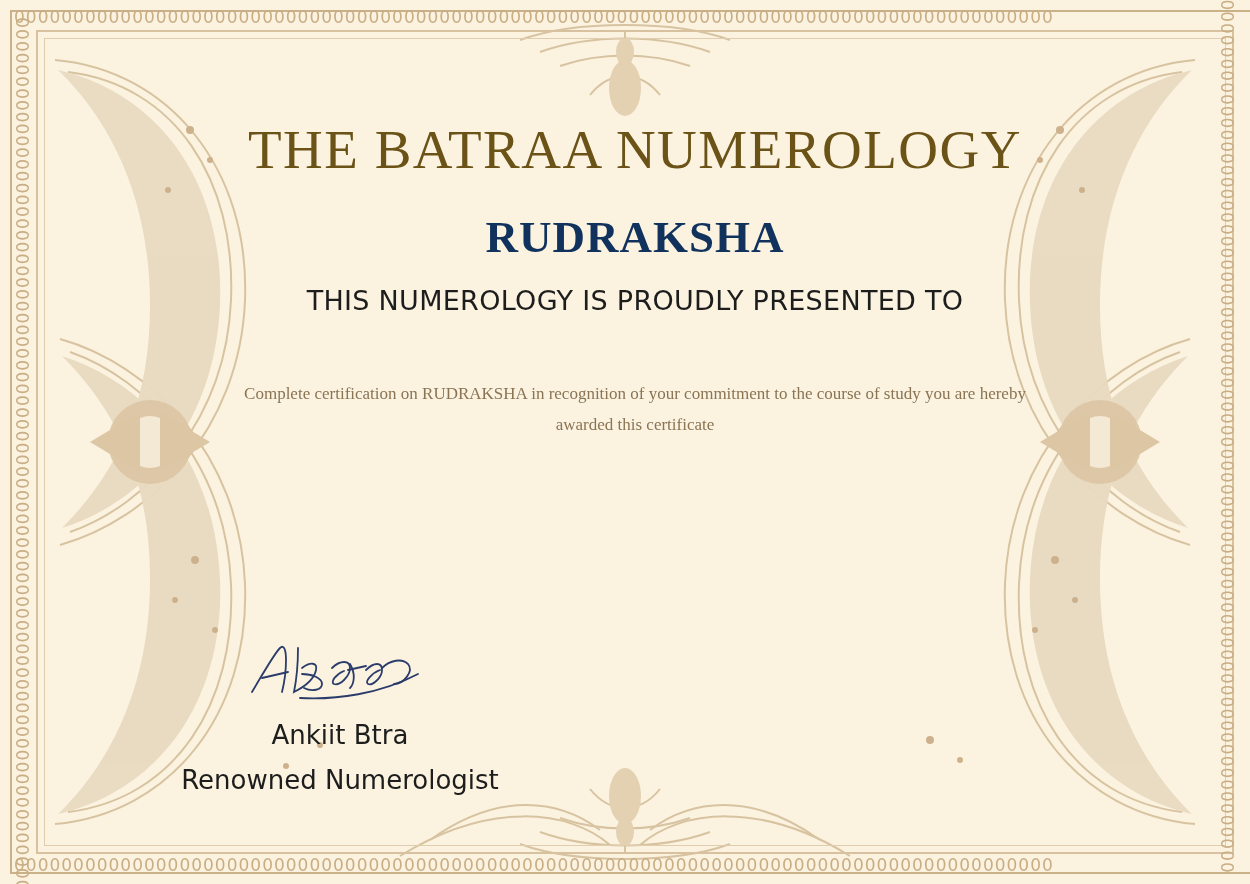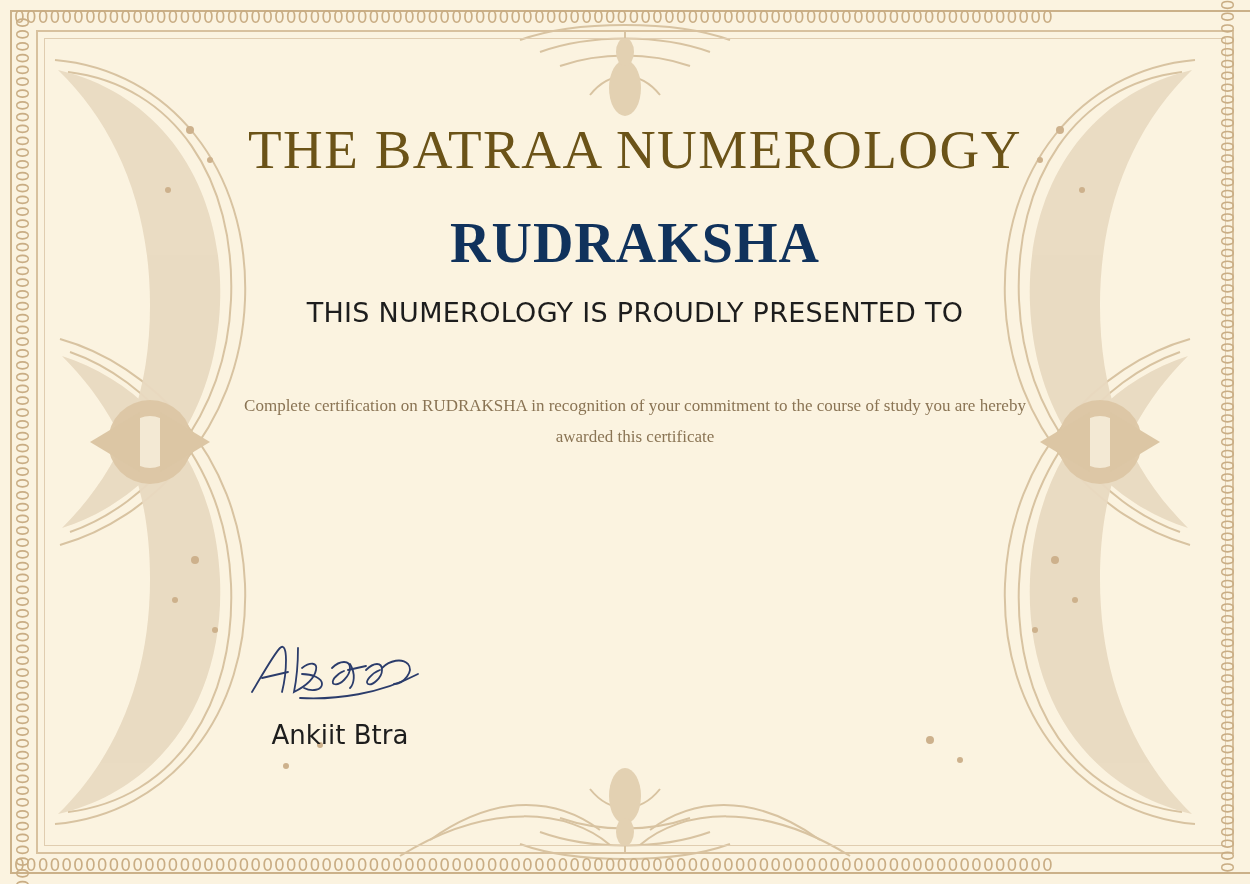--- a/index.html
+++ b/index.html
@@ -92,21 +92,21 @@
     font-size: 55px;
     letter-spacing: 1.5px;
     color: #6b5318;
     font-weight: 400;
     white-space: nowrap;
   }
 
   .course-title {
     margin-top: 30px;
     font-family: "Liberation Serif", serif;
-    font-size: 56px;
+    font-size: 45px;
     font-weight: bold;
     color: #10325c;
     letter-spacing: 1px;
   }
 
   .presented-line {
     margin-top: 22px;
     font-family: "DejaVu Sans", sans-serif;
     font-size: 27px;
     color: #1d1d1d;
@@ -301,16 +301,17 @@
             <path d="M92,28 C100,20 110,20 110,28 C110,36 100,46 94,44 C90,42 96,34 104,31"></path>
             <path d="M110,24 C116,34 114,44 110,48"></path>
             <path d="M108,30 L126,26"></path>
             <path d="M126,30 C134,22 142,22 142,30 C142,38 132,46 128,44 C124,42 132,33 140,30"></path>
             <path d="M142,28 C150,20 162,18 168,24 C174,31 164,44 154,44"></path>
             <path d="M60,58 C96,60 140,54 178,34"></path>
           </g>
         </svg>
       </div>
       <div class="sig-name">Ankiit Btra</div>
+      <div class="sig-role">Renowned Numerologist</div>
     </div>
 
   </div>
 </div>
 
 </body></html>

